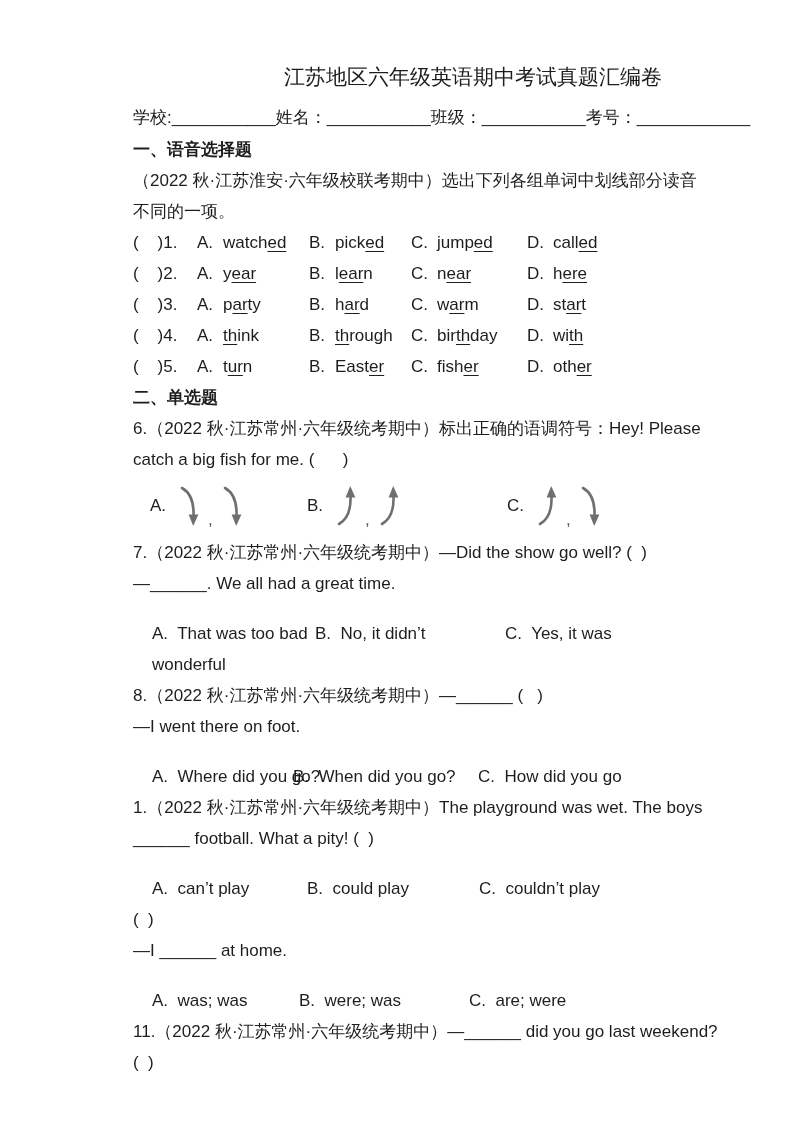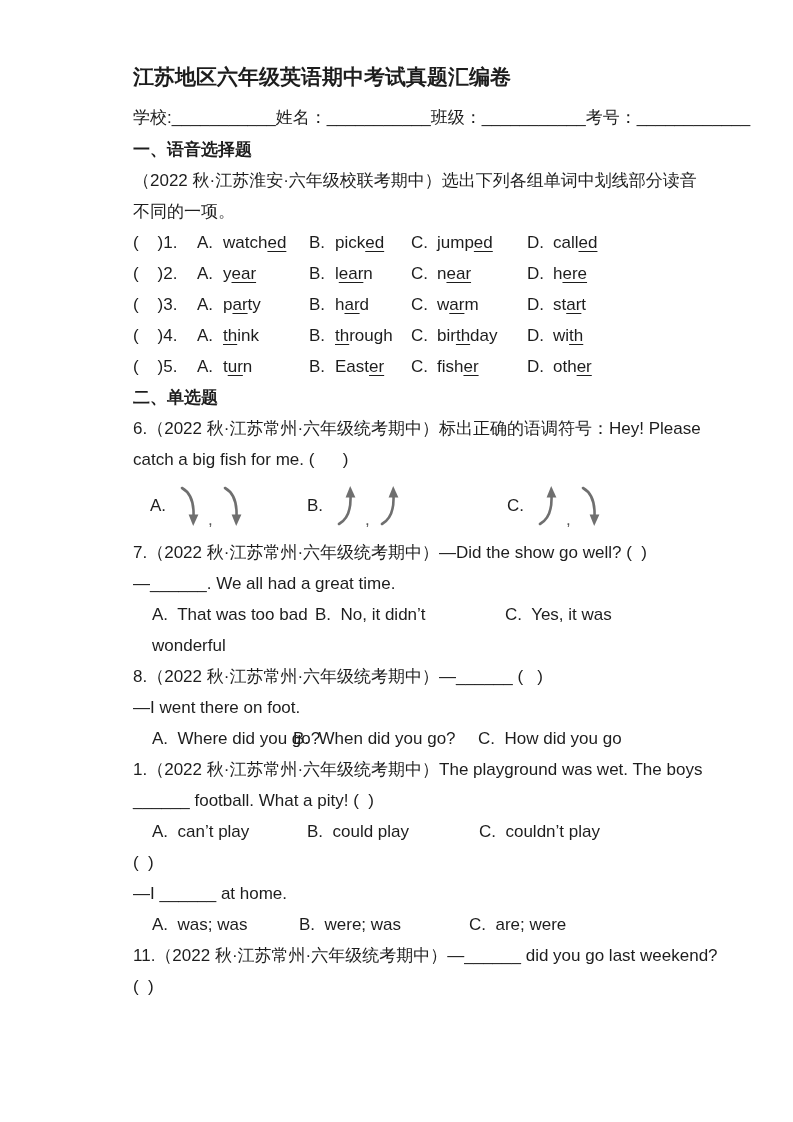--- a/index.html
+++ b/index.html
@@ -2,36 +2,36 @@
 <html><head>
 <meta charset="utf-8">
 <style>
   html,body{margin:0;padding:0;background:#ffffff;}
   .page{
     width:793px;height:1122px;box-sizing:border-box;
     padding:58px 131px 0 133px;
     font-family:"Liberation Sans","DejaVu Sans",sans-serif;
     font-size:17px;color:#1d1d1d;background:#ffffff;overflow:hidden;
   }
-  .title{font-size:21px;font-weight:700;text-align:left;line-height:38px;white-space:pre;}
+  .title{font-size:21px;font-weight:400;text-align:right;line-height:38px;white-space:pre;}
   .fields{display:flex;line-height:33px;margin-top:5px;}
   .field{white-space:pre;}
   .line{line-height:31px;white-space:pre;}
   .bold{font-weight:700;}
   .ind{padding-left:19px;}
   
   .prow{display:flex;line-height:31px;}
   .ppre{width:64px;flex:none;white-space:pre;}
   .pcol{flex:none;white-space:pre;}
   .pa{width:112px}.pb{width:102px}.pc{width:116px}.pd{flex:1}
   .olabel{display:inline-block;width:26px;}
   .ul{text-decoration:underline;text-underline-offset:3px;}
   
   .optrow{display:flex;line-height:31px;}
-  .oc{flex:none;white-space:pre;}
+  .oc{flex:none;white-space:pre;margin-top:19px;}
   .c7a{width:163px}.c7b{width:190px}
   .c8a{width:141px}.c8b{width:185px}
   .c9a{width:155px}.c9b{width:172px}
   .c10a{width:147px}.c10b{width:170px}
   
   .arrowrow{display:flex;align-items:center;height:62px;padding-left:17px;}
   .aopt{display:flex;align-items:center;flex:none;}
   .a6a{width:157px}.a6b{width:200px}
   .alabel{margin-right:12px;}
   .agroup{display:flex;align-items:flex-end;}

